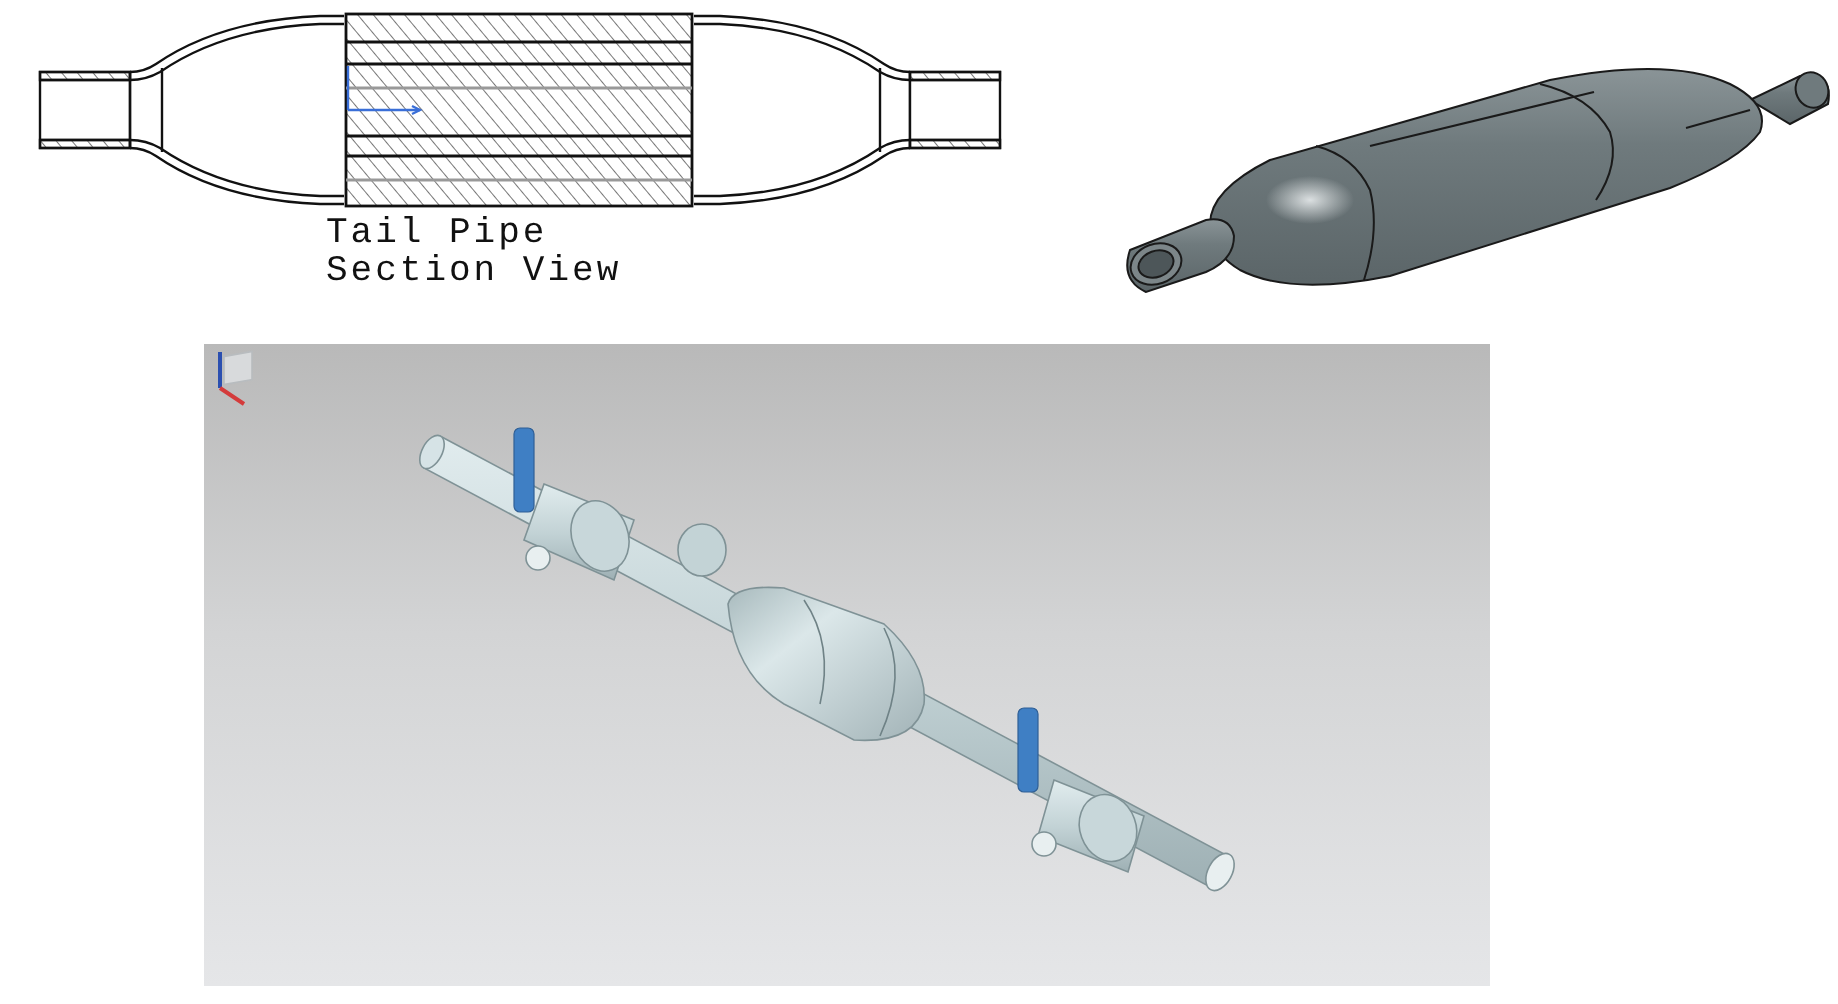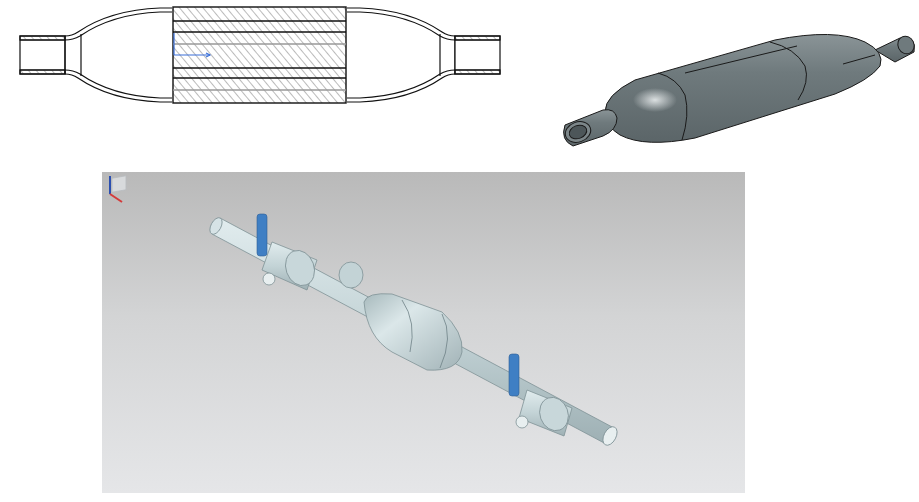--- a/index.html
+++ b/index.html
@@ -61,20 +61,22 @@
       <path d="M347 98 L360 98 Q408 96 440 74 Q447 70 455 70"></path>
       <line x1="440" y1="34" x2="440" y2="76"></line>
       <line x1="455" y1="36" x2="455" y2="74"></line>
       <rect x="455" y="36" width="45" height="38" fill="#fff"></rect>
       <rect x="455" y="36" width="45" height="4" fill="url(#hatch)"></rect>
       <rect x="455" y="70" width="45" height="4" fill="url(#hatch)"></rect>
       <line x1="455" y1="40" x2="500" y2="40"></line>
       <line x1="455" y1="70" x2="500" y2="70"></line>
     </g>
   </svg>
+  <div id="section-caption"><span>Tail Pipe</span>
+<span>Section View</span></div>
 </div>
 
 <div class="panel" id="iso-view">
   <svg width="374" height="160" viewBox="0 0 374 160">
     <defs>
       <linearGradient id="isoBody" x1="0" y1="0" x2="0" y2="1">
         <stop offset="0" stop-color="#8a9497"></stop>
         <stop offset="0.35" stop-color="#6f7a7d"></stop>
         <stop offset="1" stop-color="#5b6568"></stop>
       </linearGradient>

